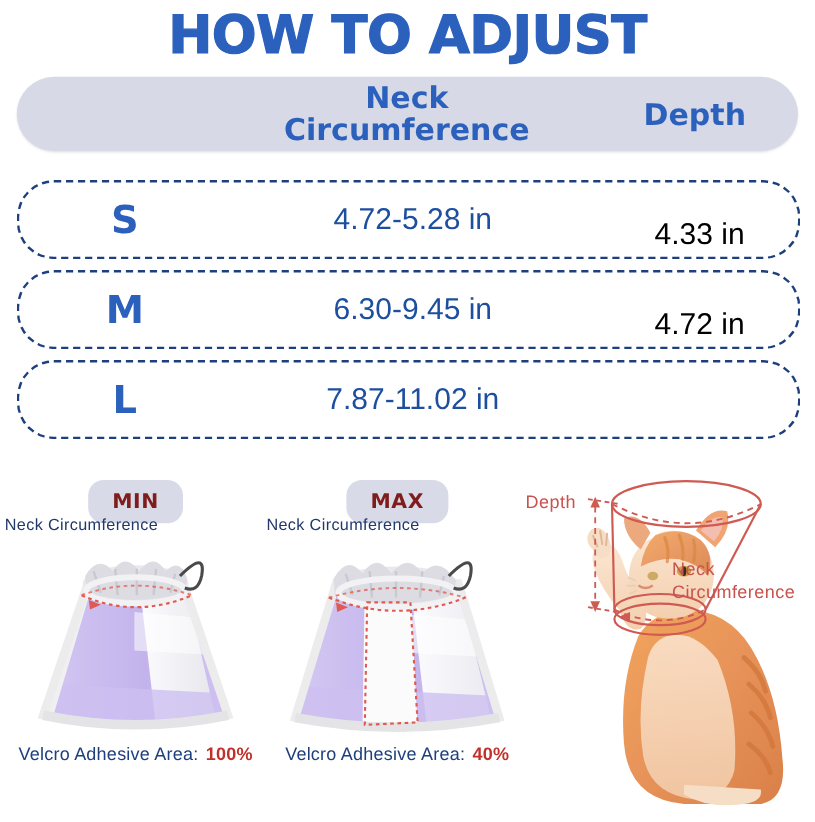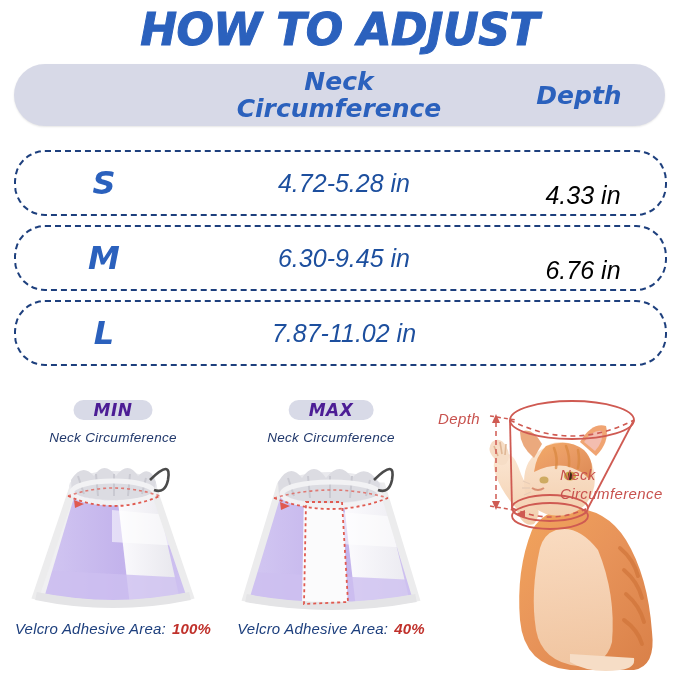--- a/index.html
+++ b/index.html
@@ -2,21 +2,21 @@
 <html><head>
 <meta charset="utf-8">
 <style>
   html,body{margin:0;padding:0;}
   body{
     width:679px;height:685px;
     background:#ffffff;
     font-family:"Liberation Sans","DejaVu Sans",sans-serif;
     overflow:hidden;position:relative;
   }
-  .page{position:relative;width:679px;height:685px;font-style:italic;}
+  .page{position:relative;width:679px;height:685px;}
 
   
   .title{
     position:absolute;left:0;top:4px;width:679px;
     text-align:center;
     font-size:44px;font-weight:bold;
     letter-spacing:-0.5px;
     color:#2b61bd;
     font-family:"DejaVu Sans","Liberation Sans",sans-serif;
     -webkit-text-stroke:1px #2b61bd;
@@ -62,28 +62,28 @@
   }
 
   
   .ill{position:absolute;top:398px;width:218px;height:250px;}
   .ill.min{left:4px;}
   .ill.max{left:222px;}
 
   .badge{
     position:absolute;top:2px;left:50%;transform:translateX(-50%);
     background:#d8dae7;border-radius:13px;
-    padding:0 20px;
-    font-size:17px;font-weight:bold;color:#4c1d95;
+    padding:8px 20px;
+    font-size:17px;font-weight:bold;color:#7f1d1d;
     font-family:"DejaVu Sans","Liberation Sans",sans-serif;
     letter-spacing:.5px;
   }
   .sublabel{
     position:absolute;top:32px;left:0;width:100%;
-    text-align:center;font-size:13.5px;color:#21386b;
+    text-align:left;font-size:13.5px;color:#21386b;
     letter-spacing:.3px;
   }
 
   
   .conewrap{position:absolute;top:52px;left:0;width:218px;height:168px;}
 
   .velcro{
     position:absolute;top:222px;left:0;width:100%;
     text-align:center;font-size:15px;color:#1d3f7d;
     white-space:nowrap;letter-spacing:.2px;
@@ -118,21 +118,21 @@
 
   <div class="row" style="top:150px">
     <div class="size">S</div>
     <div class="neckv">4.72-5.28 in</div>
     <div class="depthv">4.33 in</div>
   </div>
 
   <div class="row" style="top:225px">
     <div class="size">M</div>
     <div class="neckv">6.30-9.45 in</div>
-    <div class="depthv">6.76 in</div>
+    <div class="depthv">4.72 in</div>
   </div>
 
   <div class="row" style="top:300px">
     <div class="size">L</div>
     <div class="neckv">7.87-11.02 in</div>
   </div>
 
   <div class="ill min">
     <div class="badge">MIN</div>
     <div class="sublabel">Neck Circumference</div>

